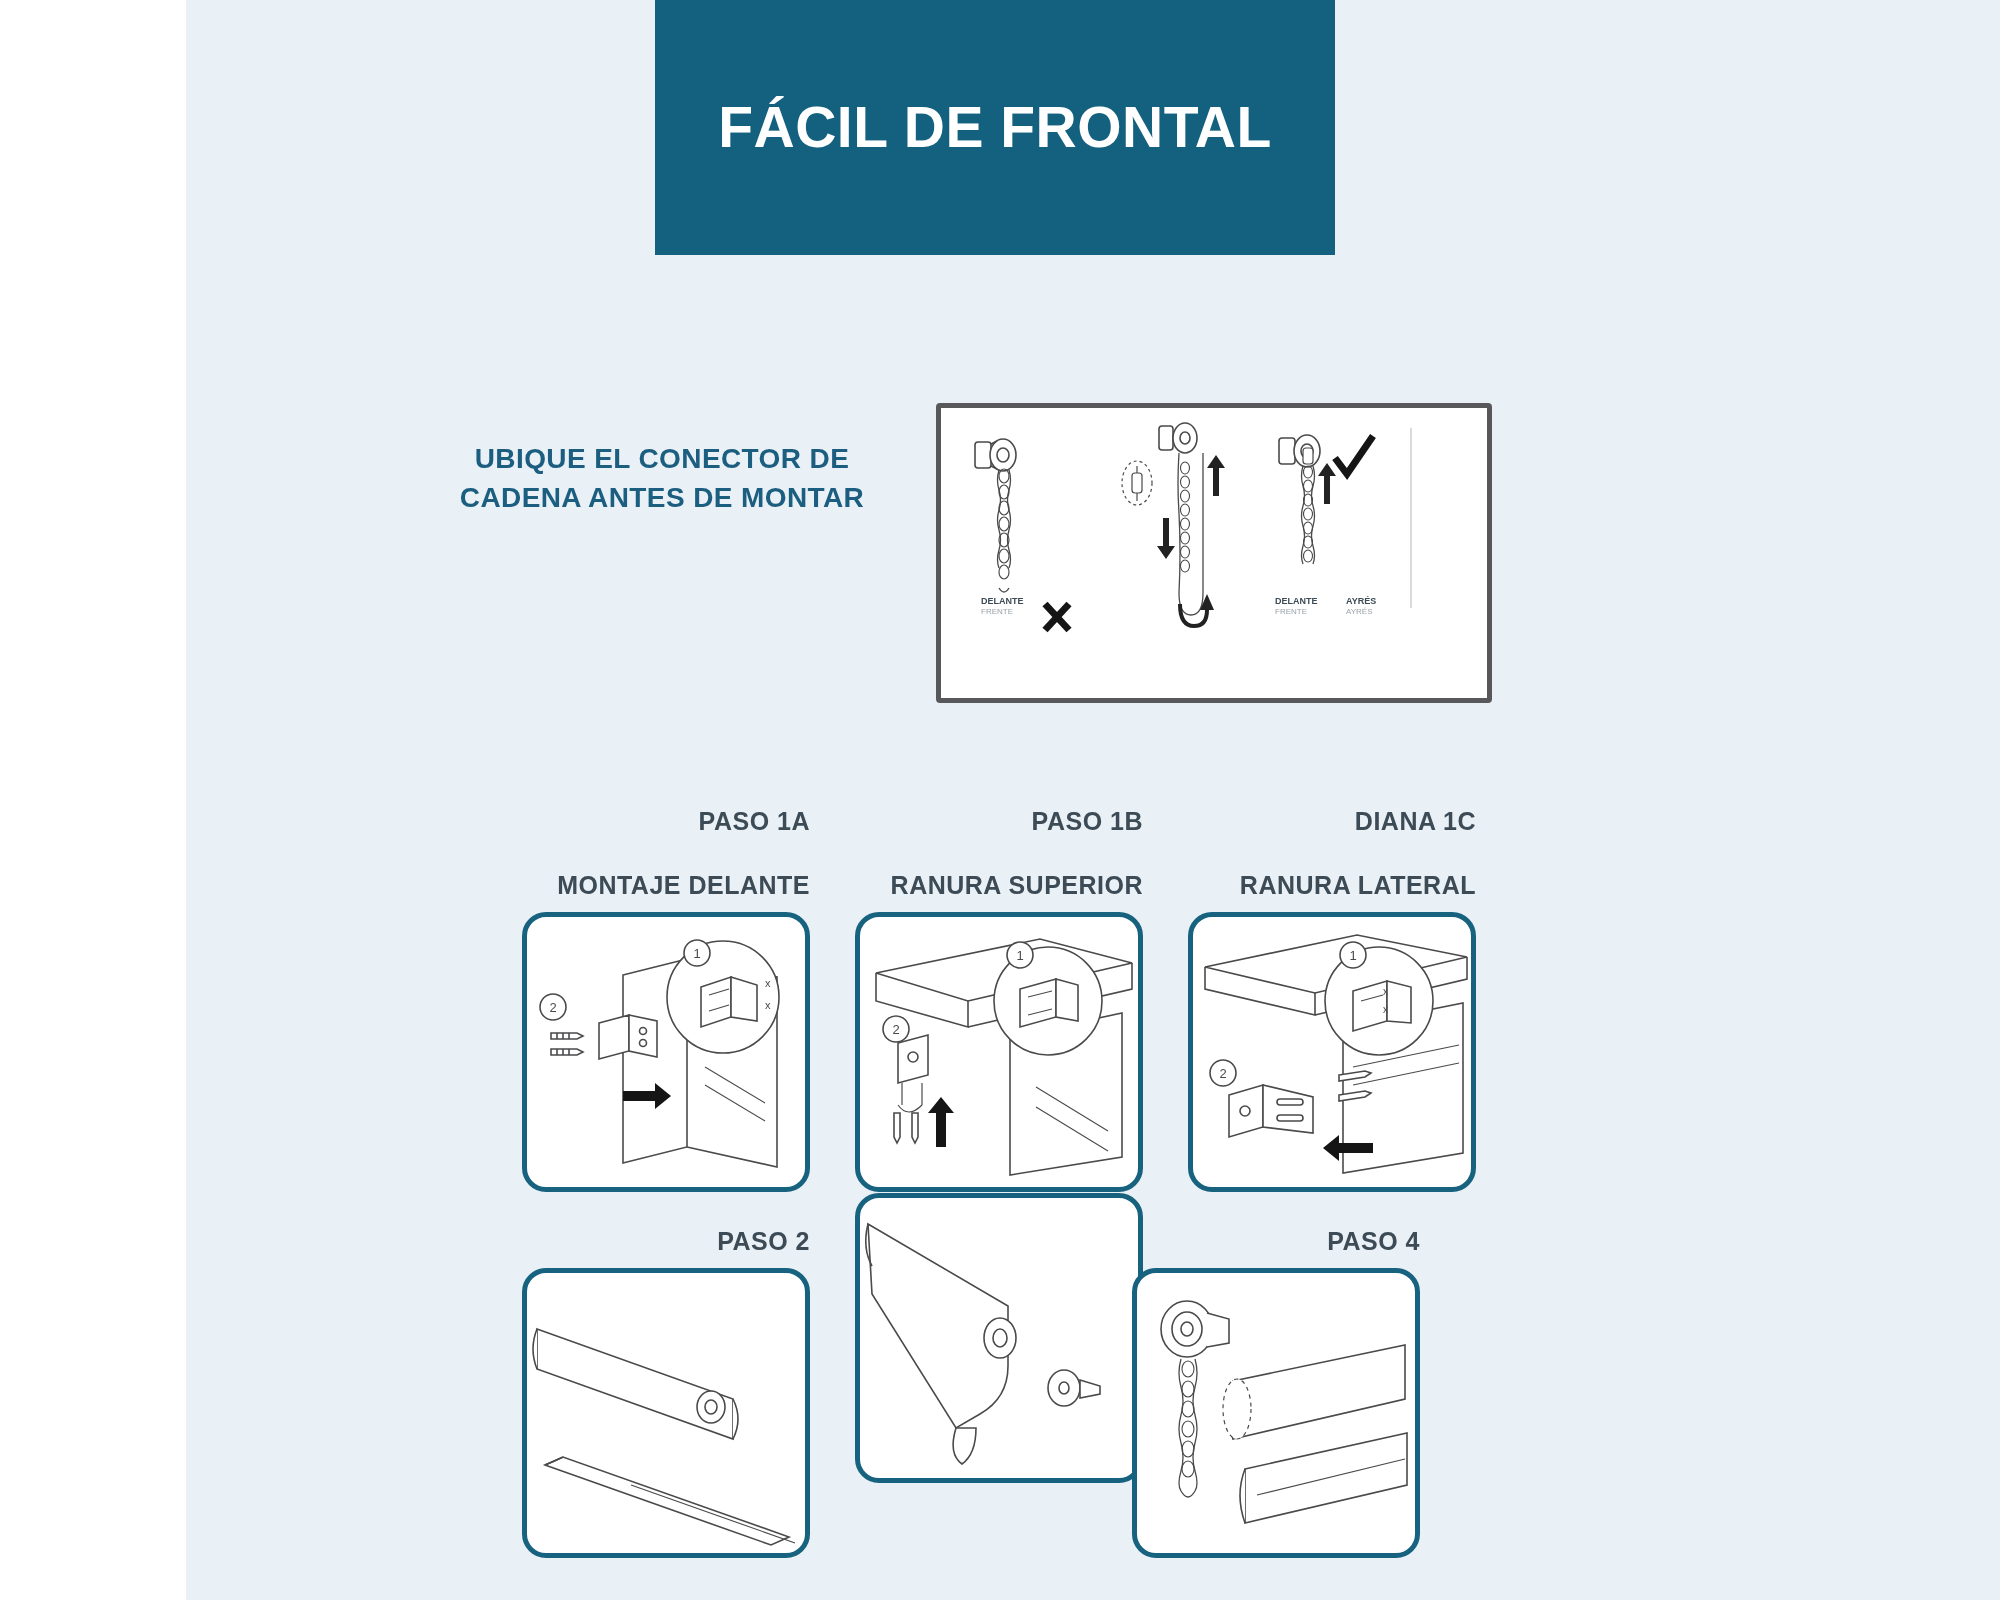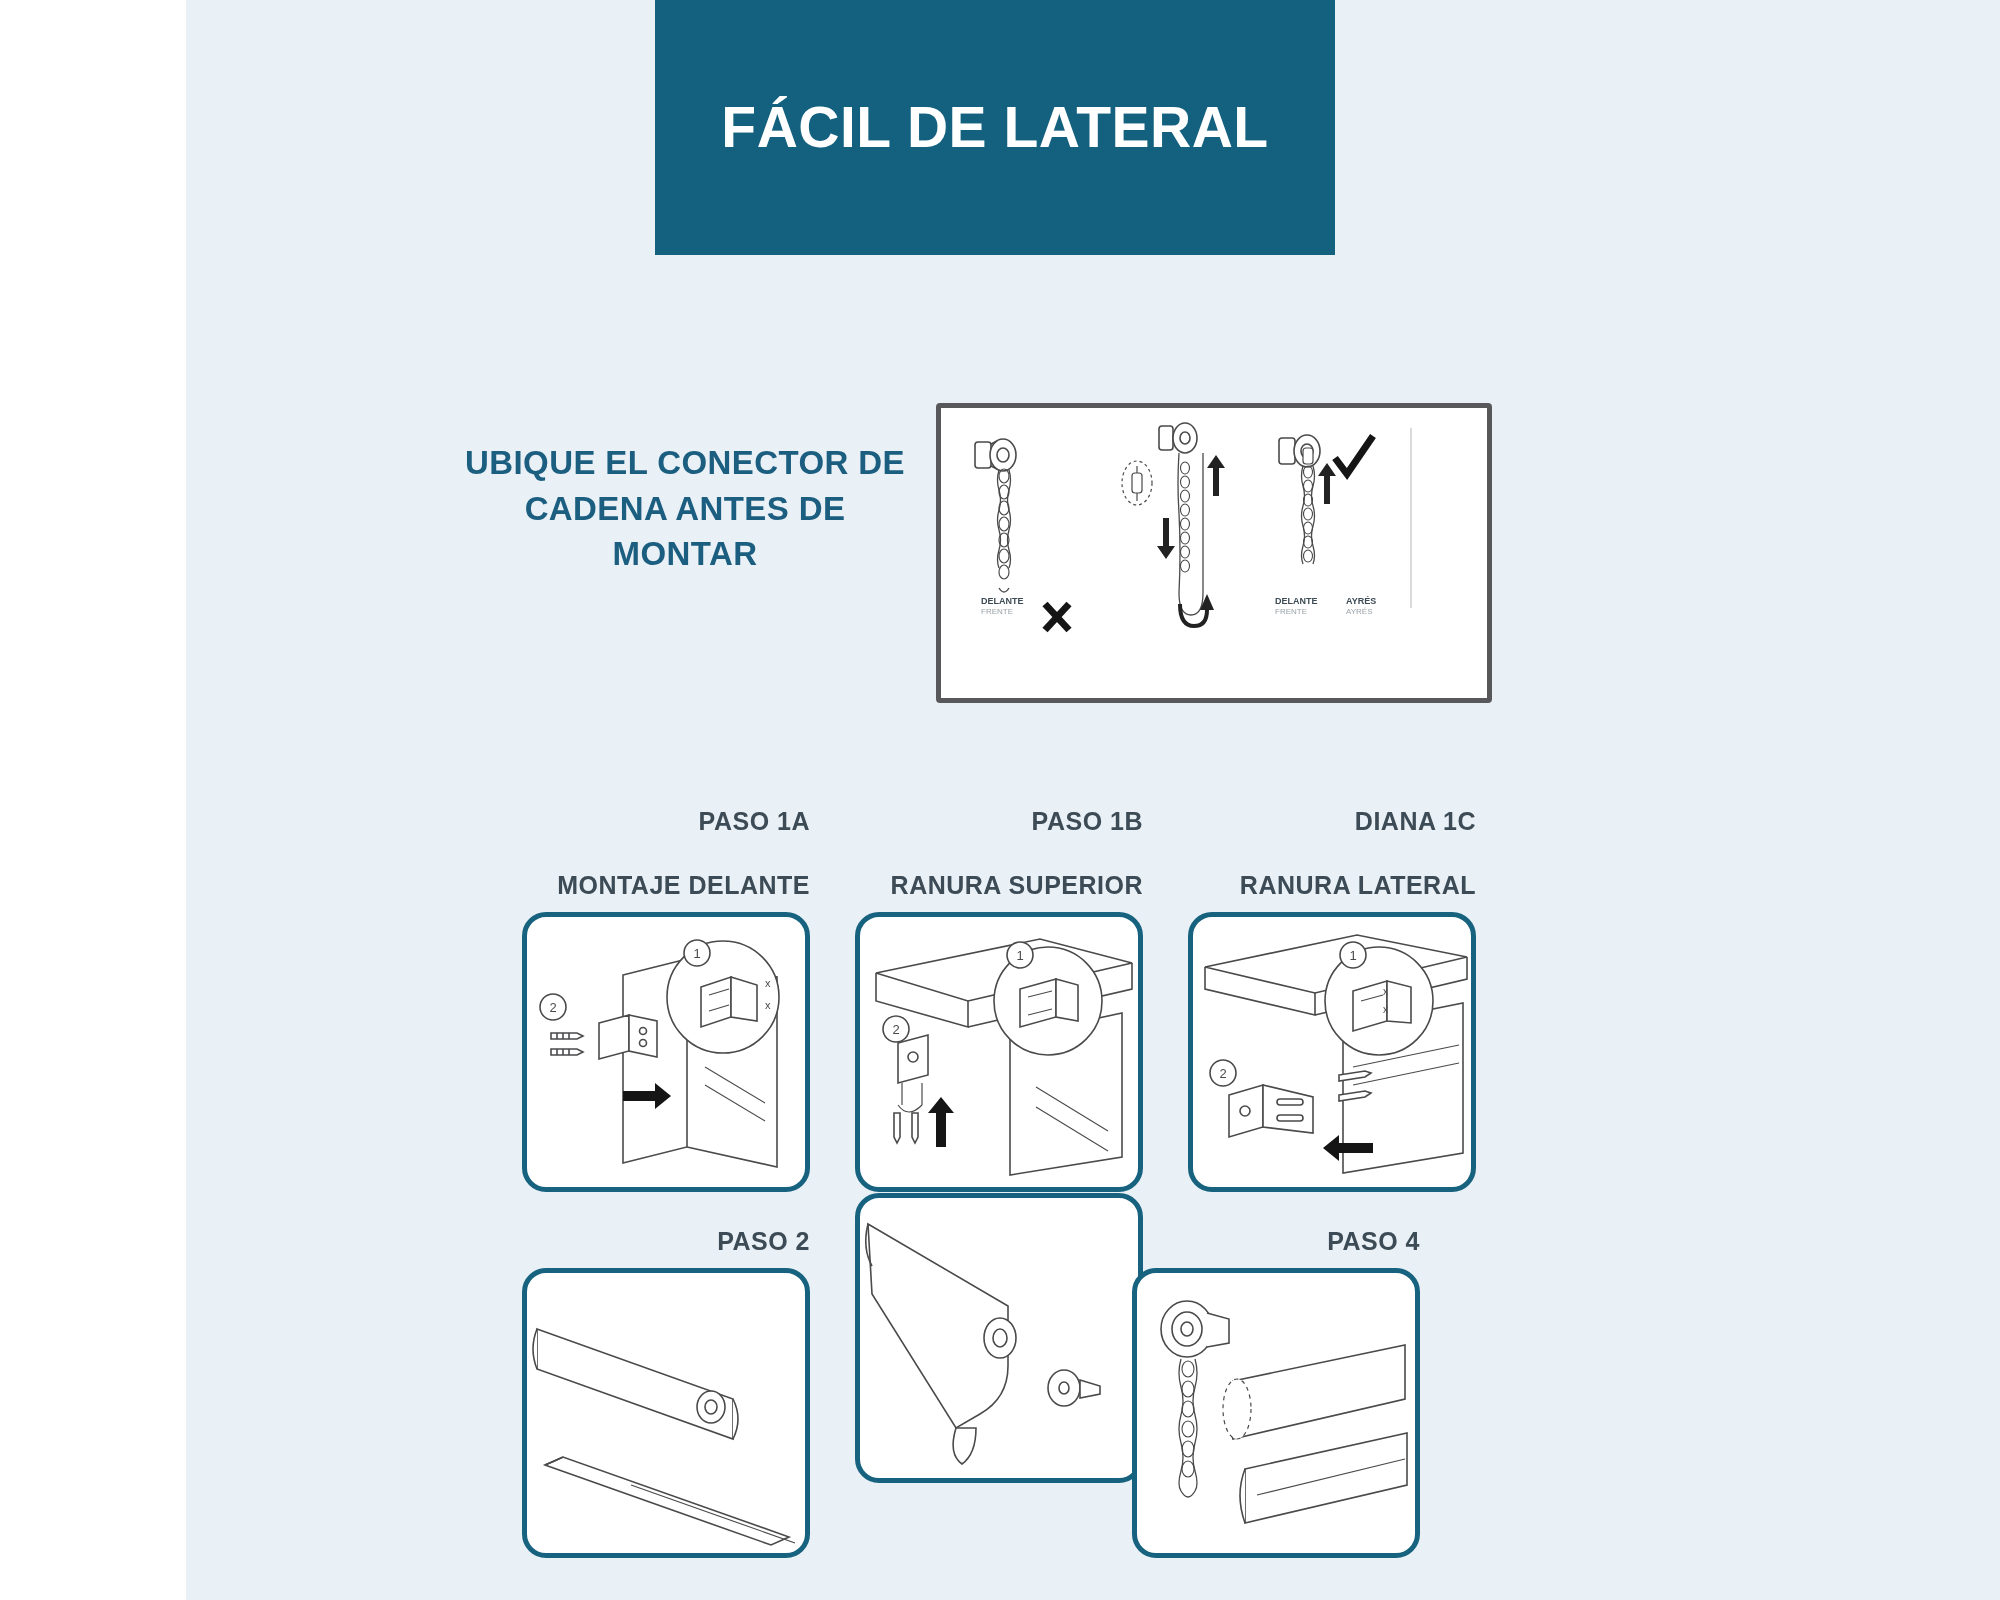--- a/index.html
+++ b/index.html
@@ -66,25 +66,25 @@
     left: 266px;
     top: 62px;
     width: 145px;
     height: 145px;
   }
   .logo svg { display:block; }
 
   
   .intro-text {
     position: absolute;
-    left: 450px;
+    left: 427px;
     top: 440px;
     width: 470px;
     color: #1b5e80;
-    font-size: 33px;
+    font-size: 28px;
     font-weight: bold;
     line-height: 1.38;
     letter-spacing: 0.4px;
     text-align: center;
     font-family: "Liberation Sans", sans-serif;
   }
 
   
   .top-illustration {
     position: absolute;
@@ -135,21 +135,21 @@
 </style>
 </head>
 <body>
 
 <div id="page">
 
   <div class="bg-left"></div>
   <div class="bg-panel"></div>
 
   <div class="header-band">
-    <div class="header-title">FÁCIL DE LATERAL</div>
+    <div class="header-title">FÁCIL DE FRONTAL</div>
   </div>
 
 
   <div class="intro-text">UBIQUE EL CONECTOR DE CADENA ANTES DE MONTAR</div>
 
   <div class="top-illustration">
     <svg width="536" height="280" viewBox="0 0 536 280" xmlns="http://www.w3.org/2000/svg">
       <g fill="none" stroke="#4a4a4c" stroke-width="1.6">
 
         <g transform="translate(30,28)">

